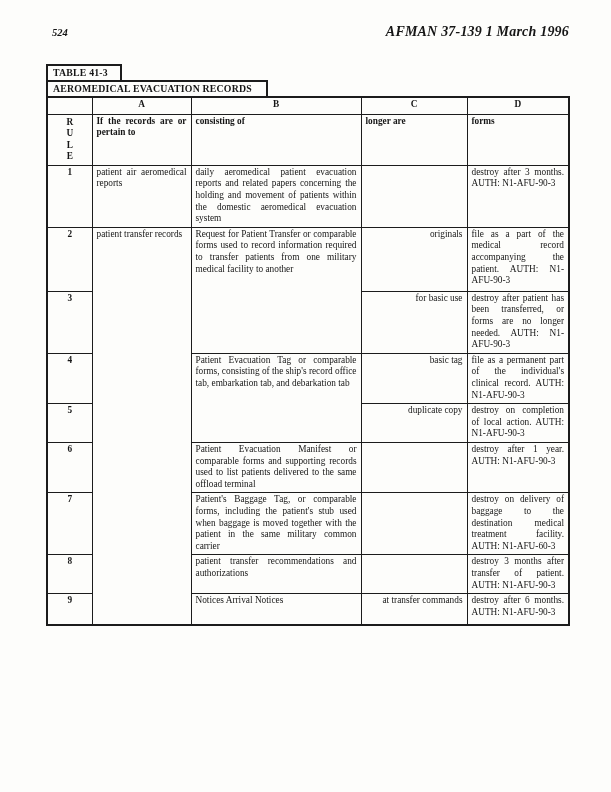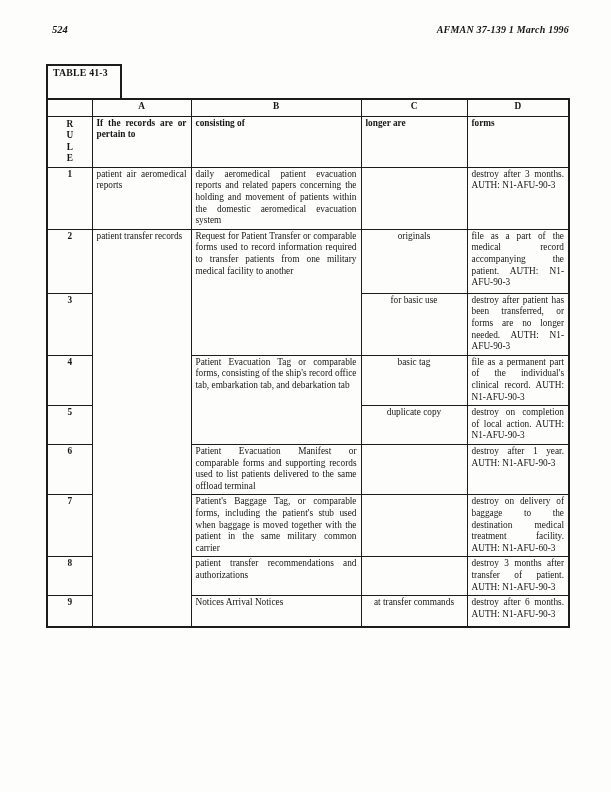--- a/index.html
+++ b/index.html
@@ -22,37 +22,37 @@
     display: flex;
     justify-content: space-between;
     align-items: baseline;
   }
   .page-num {
     font-size: 10.5px;
     font-weight: bold;
     font-style: italic;
   }
   .doc-ref {
-    font-size: 10px;
+    font-size: 14px;
     font-weight: bold;
     font-style: italic;
     letter-spacing: 0.2px;
   }
   .table-wrap {
     position: absolute;
     top: 64px;
     left: 46px;
     width: 522px;
   }
   .tab-box {
     border: 2px solid #1c1c1c;
     font-weight: bold;
     font-size: 9.8px;
     line-height: 12px;
-    padding: 1px 4px 19px 5px;
+    padding: 1px 4px 1px 5px;
     background: #fdfdfb;
     letter-spacing: 0.2px;
   }
   .tab-label { width: 76px; }
   .tab-title { width: 222px; margin-top: -2px; }
   table.records-table {
     border-collapse: collapse;
     table-layout: fixed;
     width: 522px;
     margin-top: -2px;
@@ -84,35 +84,36 @@
     font-weight: bold;
     vertical-align: top !important;
     line-height: 11px;
     padding-top: 2px !important;
   }
   .cell-rule {
     text-align: center;
     font-weight: bold;
   }
   .cell-a, .cell-b, .cell-d { text-align: justify; }
-  .cell-c { text-align: center; margin-left: 48px; }
+  .cell-c { text-align: right; margin-left: 48px; }
   .head-a { text-align: justify; }
 </style>
 </head>
 <body>
 
 <div class="page">
 
   <div class="page-header">
     <span class="page-num">524</span>
     <span class="doc-ref">AFMAN 37-139   1 March 1996</span>
   </div>
 
   <div class="table-wrap">
     <div class="tab-box tab-label">TABLE 41-3</div>
+    <div class="tab-box tab-title">AEROMEDICAL EVACUATION RECORDS</div>
 
     <table class="records-table">
       <colgroup>
         <col class="c-rule">
           <col class="c-a">
           <col class="c-b">
           <col class="c-c">
           <col class="c-d">
       </colgroup>
 

